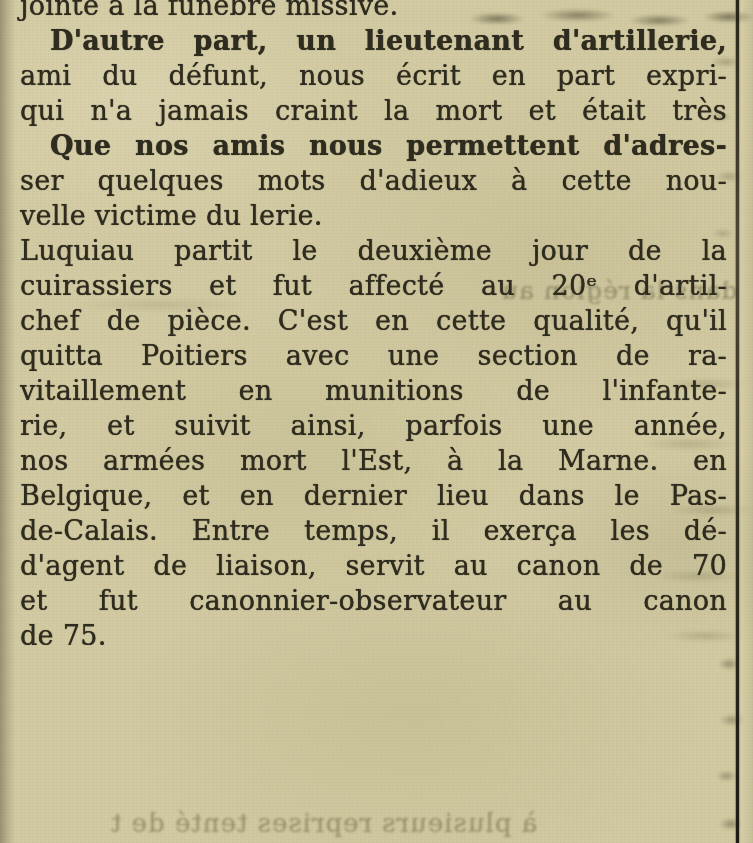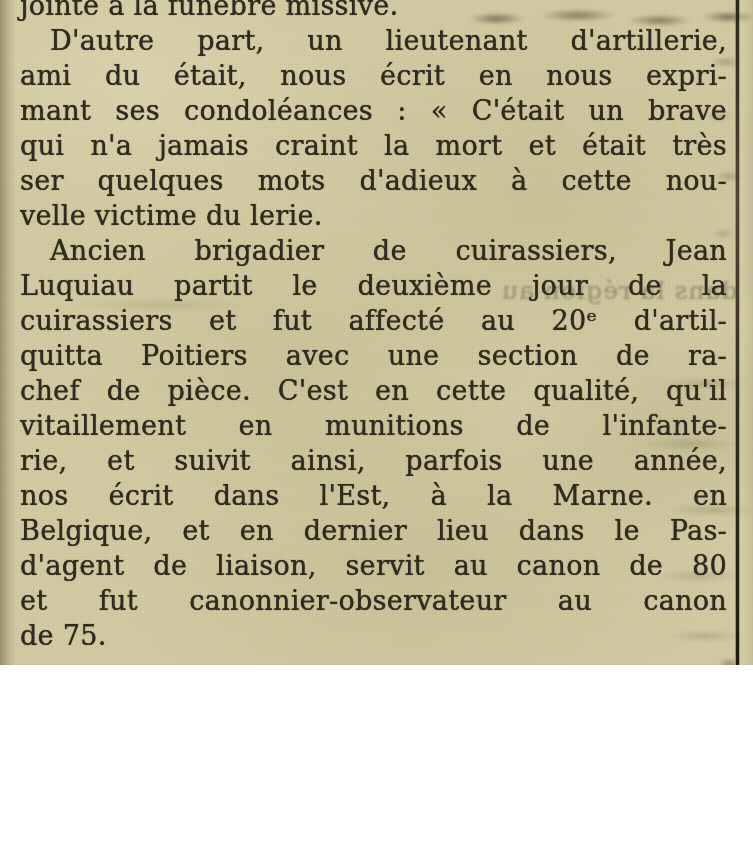--- a/index.html
+++ b/index.html
@@ -8,21 +8,21 @@
   }
   body {
     width: 753px;
     height: 843px;
     overflow: hidden;
     font-family: "DejaVu Serif", "Liberation Serif", serif;
   }
   .page {
     position: relative;
     width: 753px;
-    height: 665px;
+    height: 843px;
     overflow: hidden;
     background-color: #d2caa2;
     background-image:
       radial-gradient(ellipse 340px 220px at 18% 12%, rgba(255,252,230,0.16), transparent 65%),
       radial-gradient(ellipse 420px 300px at 72% 30%, rgba(125,115,70,0.10), transparent 62%),
       radial-gradient(ellipse 380px 260px at 40% 55%, rgba(130,135,75,0.10), transparent 60%),
       radial-gradient(ellipse 500px 280px at 55% 85%, rgba(120,110,65,0.10), transparent 62%),
       radial-gradient(ellipse 260px 180px at 90% 65%, rgba(115,110,70,0.12), transparent 60%),
       repeating-linear-gradient(0deg, rgba(80,70,40,0.022) 0 1px, transparent 1px 3px),
       repeating-linear-gradient(90deg, rgba(80,70,40,0.018) 0 1px, transparent 1px 4px);
@@ -73,20 +73,21 @@
     text-align: justify;
     text-align-last: justify;
     white-space: nowrap;
   }
   .line.short {
     text-align: left;
     text-align-last: left;
   }
   .line.indent {
     text-indent: 30px;
+    font-weight: bold;
   }
   
   .bleed {
     position: absolute;
     transform: scaleX(-1);
     color: rgba(74,76,48,0.55);
     opacity: 0.55;
     filter: blur(1.1px);
     font-size: 25px;
     letter-spacing: 1px;
@@ -149,35 +150,35 @@
   <div class="smudge s2"></div>
   <div class="smudge s3"></div>
   <div class="smudge s4"></div>
 
   <div class="bleed frag-1">dans la région au</div>
   <div class="bleed frag-2">à plusieurs reprises tenté de t</div>
 
   <div class="column" id="article-column">
       <div class="line short">jointe à la funèbre missive.</div>
       <div class="line indent">D'autre part, un lieutenant d'artillerie,</div>
-      <div class="line">ami du était, nous écrit en nous expri-</div>
-      <div class="line">mant ses condoléances : « C'était un brave</div>
+      <div class="line">ami du défunt, nous écrit en part expri-</div>
       <div class="line">qui n'a jamais craint la mort et était très</div>
+      <div class="line indent">Que nos amis nous permettent d'adres-</div>
       <div class="line">ser quelques mots d'adieux à cette nou-</div>
       <div class="line short">velle victime du lerie.</div>
-      <div class="line indent">Ancien brigadier de cuirassiers, Jean</div>
       <div class="line">Luquiau partit le deuxième jour de la</div>
       <div class="line">cuirassiers et fut affecté au 20ᵉ d'artil-</div>
+      <div class="line">chef de pièce. C'est en cette qualité, qu'il</div>
       <div class="line">quitta Poitiers avec une section de ra-</div>
-      <div class="line">chef de pièce. C'est en cette qualité, qu'il</div>
       <div class="line">vitaillement en munitions de l'infante-</div>
       <div class="line">rie, et suivit ainsi, parfois une année,</div>
-      <div class="line">nos écrit dans l'Est, à la Marne. en</div>
+      <div class="line">nos armées mort l'Est, à la Marne. en</div>
       <div class="line">Belgique, et en dernier lieu dans le Pas-</div>
-      <div class="line">d'agent de liaison, servit au canon de 80</div>
+      <div class="line">de-Calais. Entre temps, il exerça les dé-</div>
+      <div class="line">d'agent de liaison, servit au canon de 70</div>
       <div class="line">et fut canonnier-observateur au canon</div>
       <div class="line short">de 75.</div>
     </div>
 
   <div class="left-shade"></div>
   <div class="right-strip"></div>
   <div class="column-rule"></div>
 
 </div>
 

